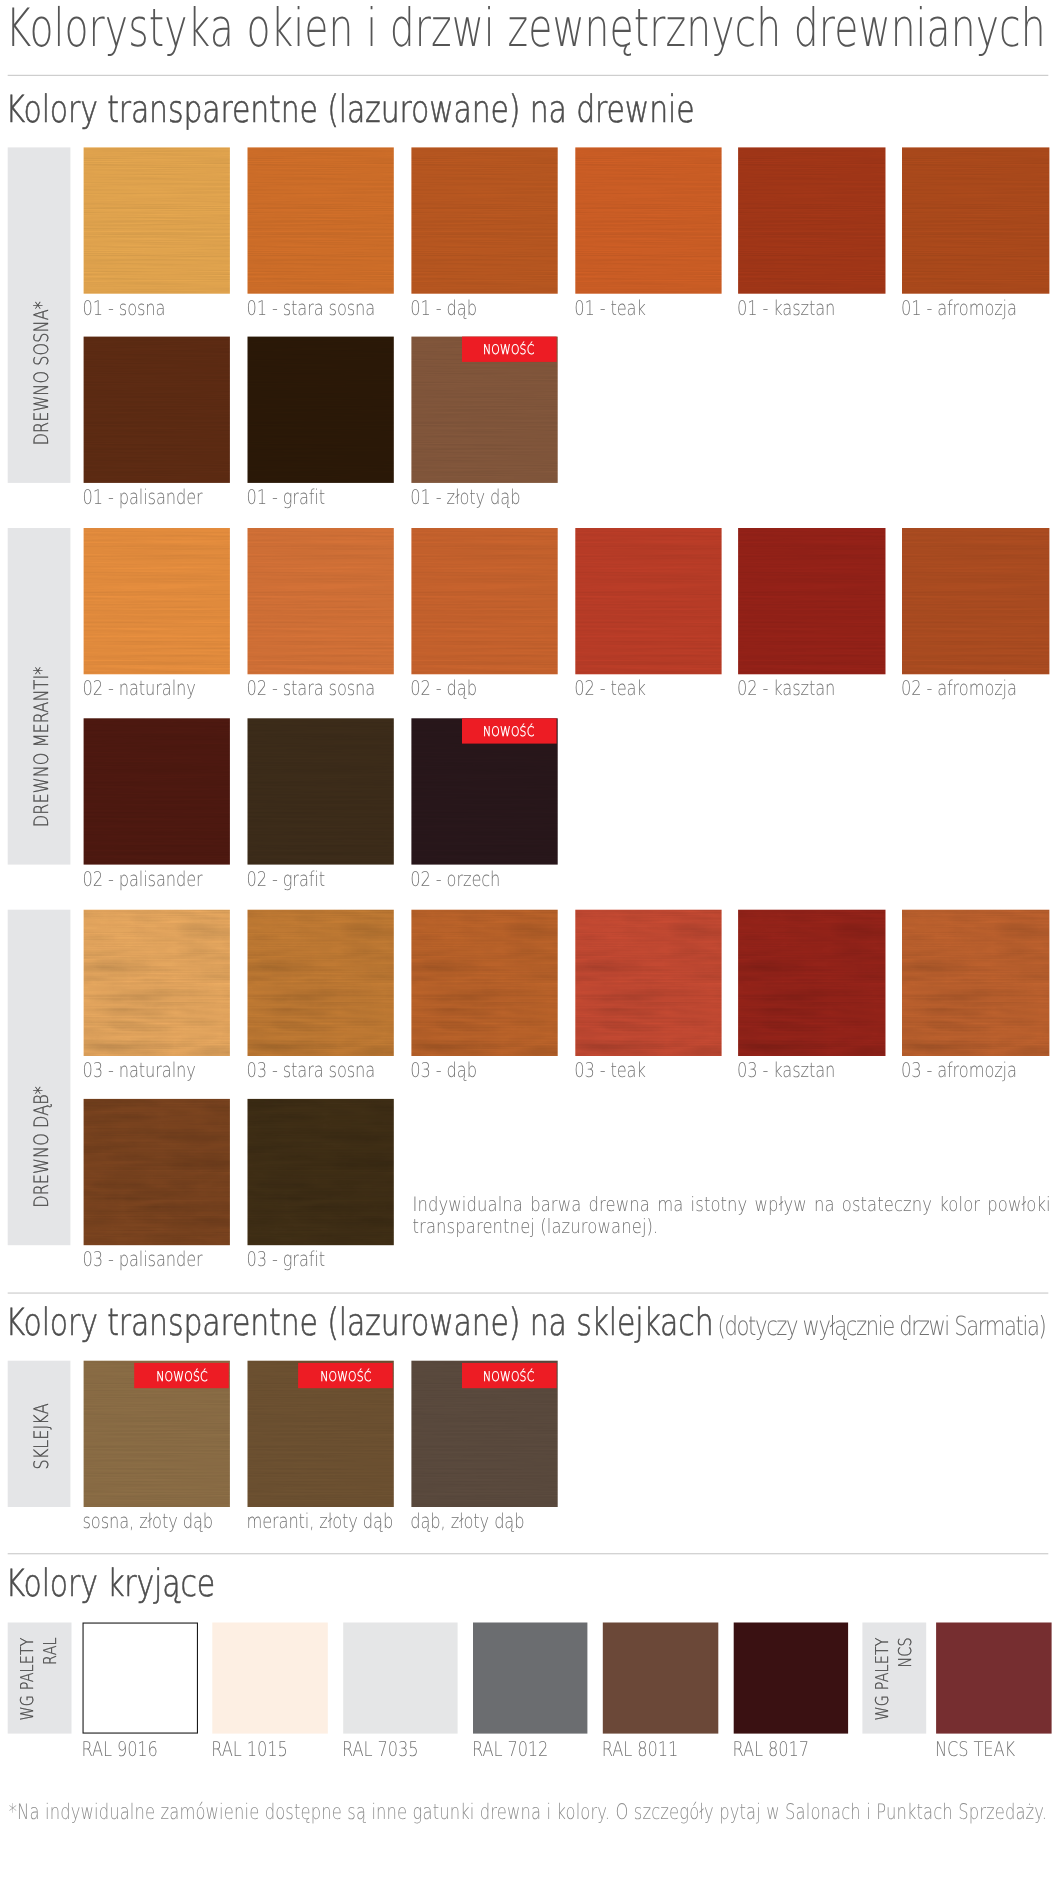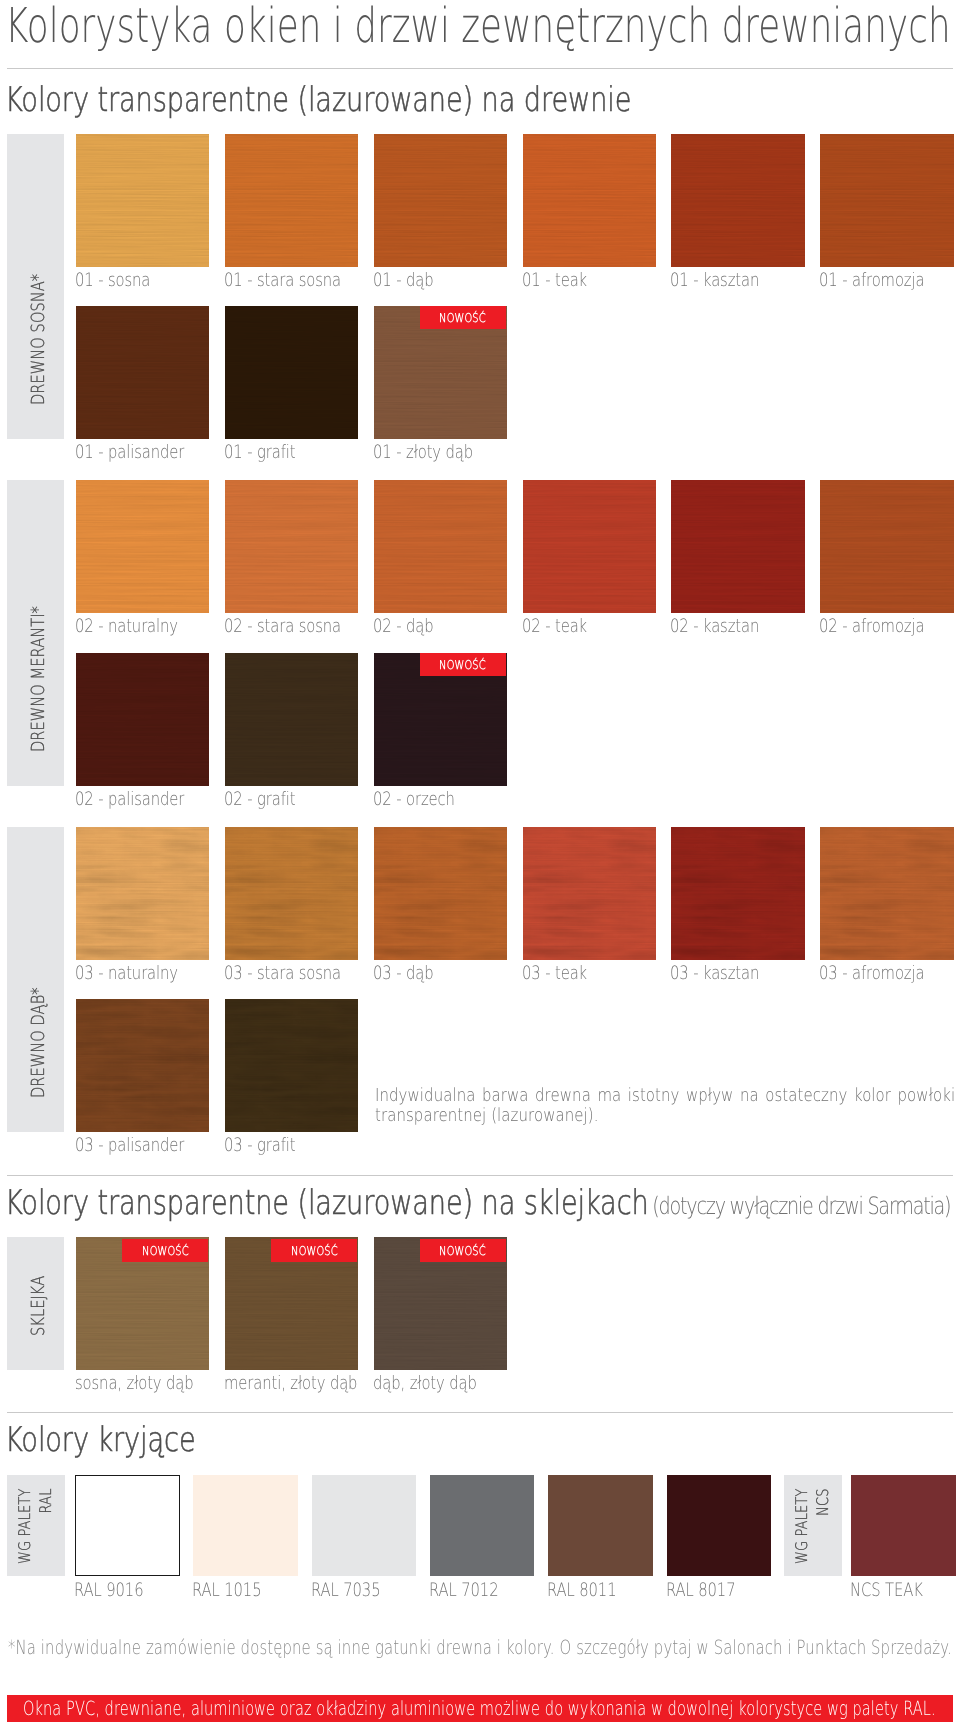--- a/index.html
+++ b/index.html
@@ -317,16 +317,13 @@
 <div class="lab" style="left:548.2px;top:1582px">RAL 8011</div>
 <div class="sw" style="left: 666.5px; top: 1475px; width: 104.5px; height: 101px; background-color: rgb(58, 17, 18);"></div>
 <div class="lab" style="left:666.5px;top:1582px">RAL 8017</div>
 <div class="sidebar" style="left:784px;top:1475px;width:58px;height:101px">
       <span class="two">WG PALETY
 NCS</span>
     </div>
 <div class="sw" style="left: 851px; top: 1475px; width: 104.5px; height: 101px; background-color: rgb(118, 46, 48);"></div>
 <div class="lab" style="left:851px;top:1582px">NCS TEAK</div>
 <div class="foot" style="top:1638px">*Na indywidualne zamówienie dostępne są inne gatunki drewna i kolory. O szczegóły pytaj w Salonach i Punktach Sprzedaży.</div>
-<div class="banner" style="left:7px;top:1695px;width:946px;height:27px">
-      <span>Okna PVC, drewniane, aluminiowe oraz okładziny aluminiowe możliwe do wykonania w dowolnej kolorystyce wg palety RAL.</span>
-    </div>
 </div>
 
 </body></html>

